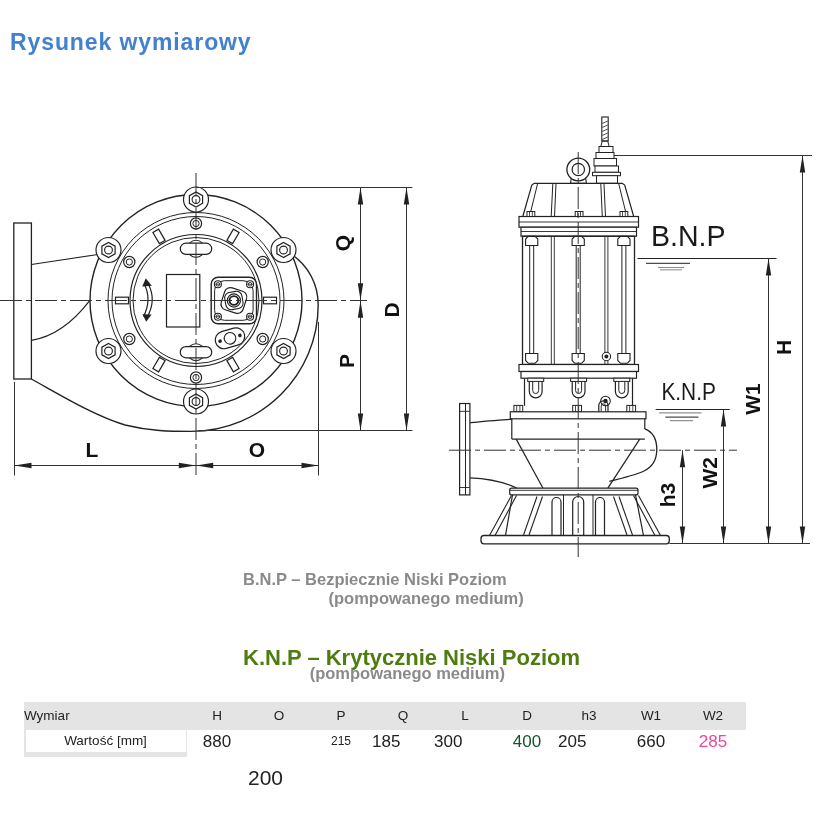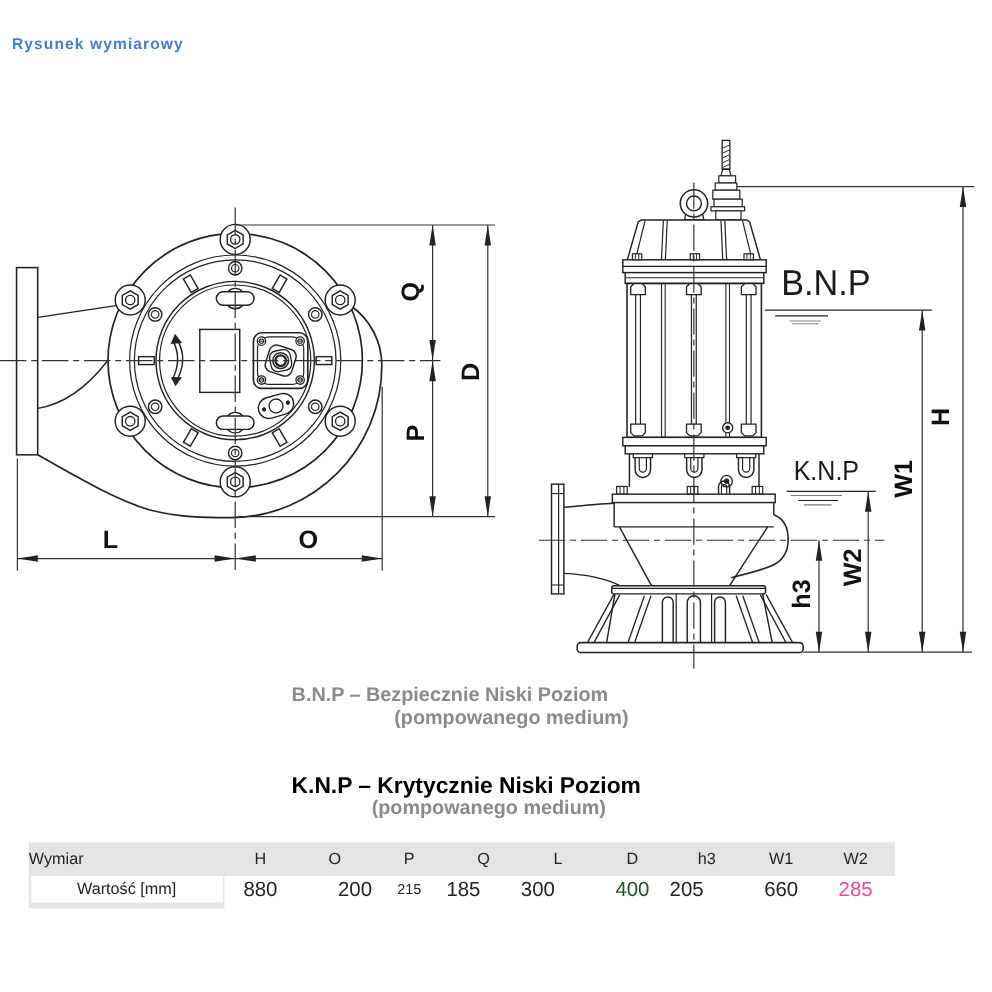--- a/index.html
+++ b/index.html
@@ -1,18 +1,18 @@
 <!DOCTYPE html>
 <html><head><meta charset="utf-8"><style>
 html,body{margin:0;padding:0;background:#fff;width:827px;height:827px;overflow:hidden}
 *{font-family:"Liberation Sans",sans-serif}
 .abs{position:absolute}
 </style></head>
 <body>
-<div class="abs" style="left:10px;top:29px;font-size:13px;font-weight:bold;color:#4181cf;letter-spacing:0.9px">Rysunek wymiarowy</div>
+<div class="abs" style="left:10px;top:29px;font-size:23px;font-weight:bold;color:#4181cf;letter-spacing:0.9px">Rysunek wymiarowy</div>
 
 <svg class="abs" style="left:0;top:0" width="827" height="827" viewBox="0 0 827 827" font-family="Liberation Sans, sans-serif">
 <rect x="13.8" y="223" width="17.6" height="156" fill="white" stroke="#222222" stroke-width="1.3"></rect>
 <path d="M 31.4,264.5 L 98,254.5" fill="none" stroke="#222222" stroke-width="1.2"></path>
 <path d="M 31.4,340.3 C 58,336 77,317 89.5,300.8" fill="none" stroke="#222222" stroke-width="1.2"></path>
 <path d="M 31.4,379 C 62,396 95,416 125,425 C 150,431.2 170,431.4 191.5,431.4 C 261.5,431.4 318.2,374.7 318.2,304.7 C 318.2,285 309,266 291,254" fill="none" stroke="#222222" stroke-width="1.4"></path>
 <circle cx="196" cy="300.5" r="106" fill="none" stroke="#222222" stroke-width="1.4"></circle>
 <circle cx="283.5" cy="250" r="12.5" fill="white" stroke="#222222" stroke-width="1.2"></circle>
 <polygon points="283.5,257.6 276.9,253.8 276.9,246.2 283.5,242.4 290.1,246.2 290.1,253.8" fill="white" stroke="#222222" stroke-width="1.2"></polygon>
 <circle cx="283.5" cy="250" r="3.9" fill="none" stroke="#222222" stroke-width="1.1"></circle>
@@ -266,32 +266,32 @@
 <text x="717.5" y="472.8" transform="rotate(-90 717.5 472.8)" text-anchor="middle" font-size="21" font-weight="bold" fill="#111">W2</text>
 <text x="675" y="495" transform="rotate(-90 675 495)" text-anchor="middle" font-size="21" font-weight="bold" fill="#111">h3</text>
 <line x1="0" y1="300.5" x2="367" y2="300.5" stroke="#333" stroke-width="1" stroke-dasharray="22 4 5 4"></line>
 <line x1="196" y1="173" x2="196" y2="475.5" stroke="#333" stroke-width="1" stroke-dasharray="22 4 5 4"></line>
 <line x1="578.2" y1="152" x2="578.2" y2="557" stroke="#333" stroke-width="1" stroke-dasharray="22 4 5 4"></line>
 <line x1="449" y1="450.2" x2="737" y2="450.2" stroke="#333" stroke-width="1" stroke-dasharray="22 4 5 4"></line>
 </svg>
 
 <div class="abs" style="left:243px;top:570px;color:#8a8a8a;font-weight:bold;font-size:16.5px;white-space:nowrap">B.N.P – Bezpiecznie Niski Poziom</div>
 <div class="abs" style="left:328.5px;top:588.8px;color:#8a8a8a;font-weight:bold;font-size:16.5px;white-space:nowrap">(pompowanego medium)</div>
-<div class="abs" style="left:243px;top:645.2px;color:#000000;font-weight:bold;font-size:19px;white-space:nowrap">K.N.P – Krytycznie Niski Poziom</div>
+<div class="abs" style="left:243px;top:645.2px;color:#4d7c0f;font-weight:bold;font-size:22px;white-space:nowrap">K.N.P – Krytycznie Niski Poziom</div>
 <div class="abs" style="left:309.7px;top:664px;color:#8a8a8a;font-weight:bold;font-size:16.5px;white-space:nowrap">(pompowanego medium)</div>
 
 <div class="abs" style="left:24px;top:702px;width:722px;height:28px;background:#e4e4e4"></div>
 <div class="abs" style="left:24px;top:730px;width:162.5px;height:26.5px;background:#e4e4e4"></div>
 <div class="abs" style="left:25.5px;top:730.4px;width:160px;height:22px;background:#fff"></div>
 <div class="abs" style="left:24px;top:702px;width:162px;height:28px;line-height:28px;text-align:left;font-size:13.5px;color:#222">Wymiar</div>
 <div class="abs" style="left:25.5px;top:730.4px;width:160px;height:22px;line-height:22px;text-align:center;font-size:13.5px;color:#222">Wartość [mm]</div>
 <div class="abs" style="left:186px;top:702px;width:62px;height:28px;line-height:28px;text-align:center;font-size:13.5px;color:#222">H</div>
 <div class="abs" style="left:186px;top:730px;width:62px;height:23px;line-height:23px;text-align:center;font-size:17px;color:#222">880</div>
 <div class="abs" style="left:248px;top:702px;width:62px;height:28px;line-height:28px;text-align:center;font-size:13.5px;color:#222">O</div>
-<div class="abs" style="left:248px;top:730px;width:62px;height:23px;line-height:23px;text-align:right;font-size:17px;color:#222">200</div>
+<div class="abs" style="left:248px;top:766px;width:62px;height:23px;line-height:23px;text-align:left;font-size:21px;color:#222">200</div>
 <div class="abs" style="left:310px;top:702px;width:62px;height:28px;line-height:28px;text-align:center;font-size:13.5px;color:#222">P</div>
 <div class="abs" style="left:310px;top:730px;width:62px;height:23px;line-height:23px;text-align:center;font-size:12px;color:#222">215</div>
 <div class="abs" style="left:372px;top:702px;width:62px;height:28px;line-height:28px;text-align:center;font-size:13.5px;color:#222">Q</div>
 <div class="abs" style="left:372px;top:730px;width:62px;height:23px;line-height:23px;text-align:left;font-size:17px;color:#222">185</div>
 <div class="abs" style="left:434px;top:702px;width:62px;height:28px;line-height:28px;text-align:center;font-size:13.5px;color:#222">L</div>
 <div class="abs" style="left:434px;top:730px;width:62px;height:23px;line-height:23px;text-align:left;font-size:17px;color:#222">300</div>
 <div class="abs" style="left:496px;top:702px;width:62px;height:28px;line-height:28px;text-align:center;font-size:13.5px;color:#222">D</div>
 <div class="abs" style="left:496px;top:730px;width:62px;height:23px;line-height:23px;text-align:center;font-size:17px;color:#14532d">400</div>
 <div class="abs" style="left:558px;top:702px;width:62px;height:28px;line-height:28px;text-align:center;font-size:13.5px;color:#222">h3</div>
 <div class="abs" style="left:558px;top:730px;width:62px;height:23px;line-height:23px;text-align:left;font-size:17px;color:#222">205</div>

